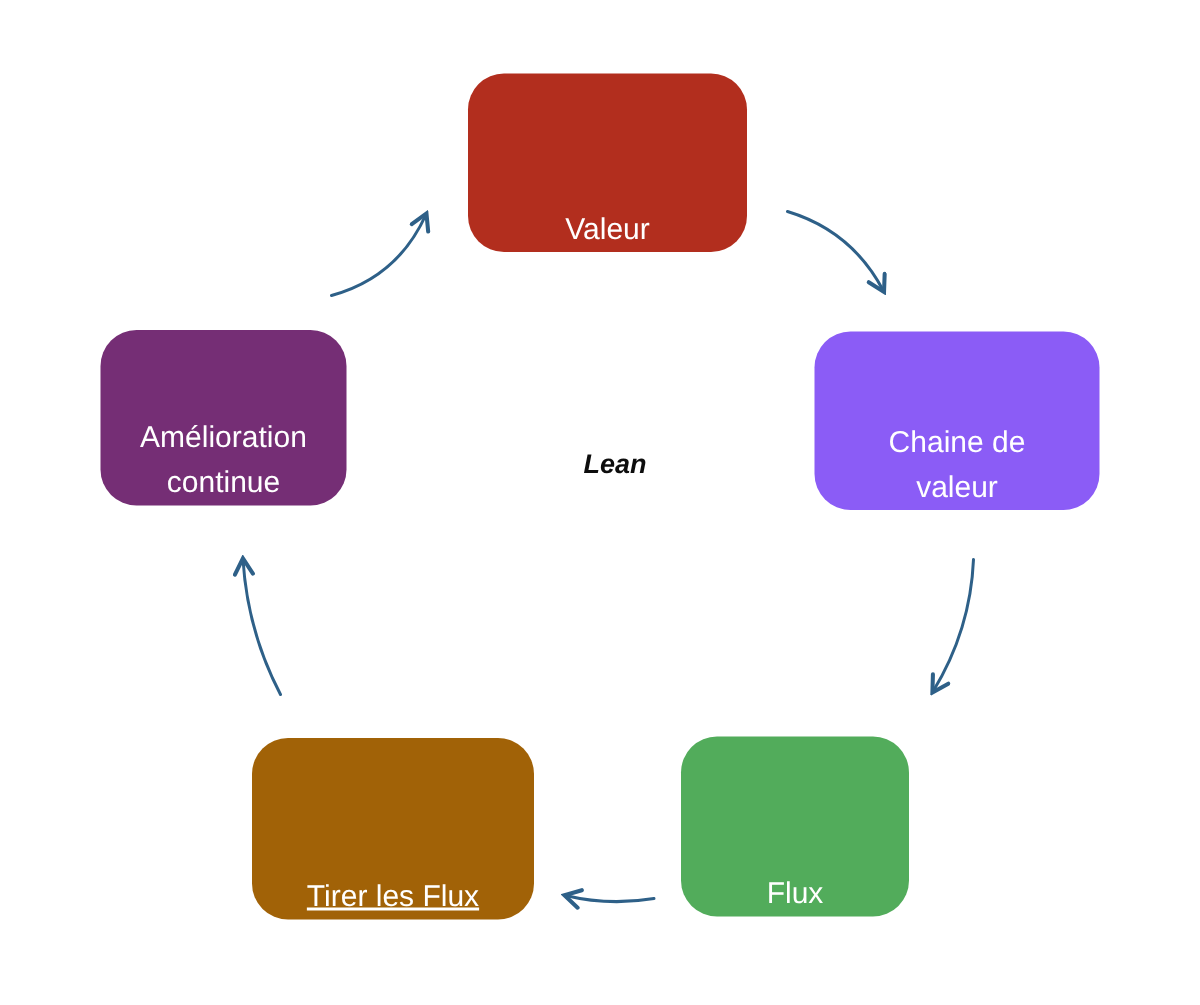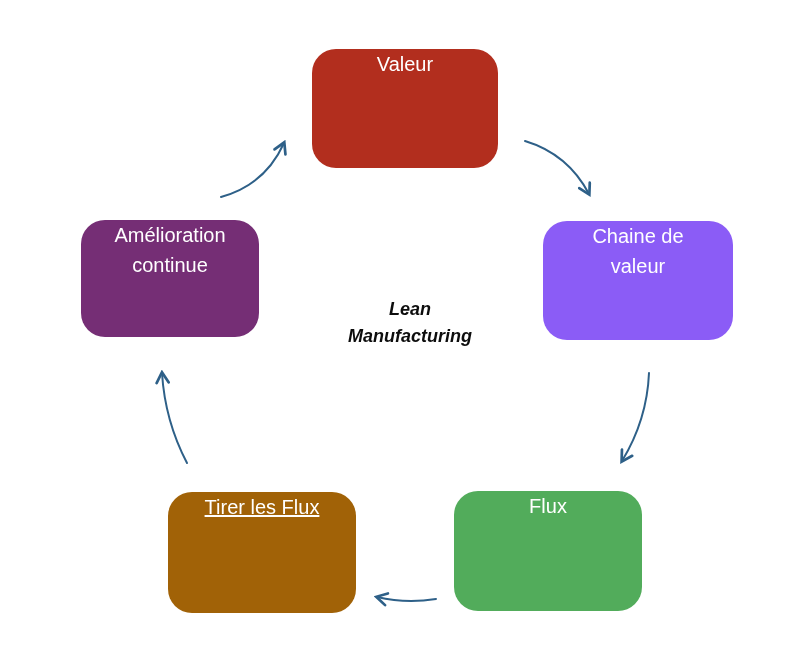--- a/index.html
+++ b/index.html
@@ -6,32 +6,32 @@
   .canvas{
     position:relative;
     width:800px;height:670px;
     background:#ffffff;
     font-family:"Liberation Sans", sans-serif;
     overflow:hidden;
   }
   .node{
     position:absolute;
     border-radius:24px;
-    display:flex;align-items:flex-start;justify-content:center;
+    display:flex;align-items:flex-end;justify-content:center;
     color:#ffffff;
     font-size:20px;
     line-height:1.5;
     text-align:center;
   }
   .node .node-label{display:inline-block;}
   .n-valeur{left:312px;top:49px;width:186px;height:119px;}
   .n-chaine{left:543px;top:221px;width:190px;height:119px;}
-  .n-flux{left:454px;top:491px;width:188px;height:120px;}
+  .n-flux{left:454px;top:491px;width:152px;height:120px;}
   .n-tirer{left:168px;top:492px;width:188px;height:121px;}
-  .n-amelioration{left:81px;top:220px;width:178px;height:117px;}
+  .n-amelioration{left:67px;top:220px;width:164px;height:117px;}
   .n-chaine .node-label{max-width:120px;}
   .n-amelioration .node-label{max-width:160px;}
   .center-label{
     position:absolute;
     left:290px;top:296px;width:240px;
     text-align:center;
     font-size:18px;
     font-weight:bold;
     font-style:italic;
     color:#0d0d0d;
@@ -87,16 +87,15 @@
   <div class="node n-tirer" style="background-color: #a16207; text-decoration: underline;">
     <span class="node-label">Tirer les Flux</span>
   </div>
 
   <div class="node n-amelioration" style="background-color: rgb(117, 46, 117);">
     <span class="node-label">Amélioration continue</span>
   </div>
 
   <div class="center-label">
     <div>Lean</div>
-    <div>Manufacturing</div>
   </div>
 
 </div>
 
 </body></html>

